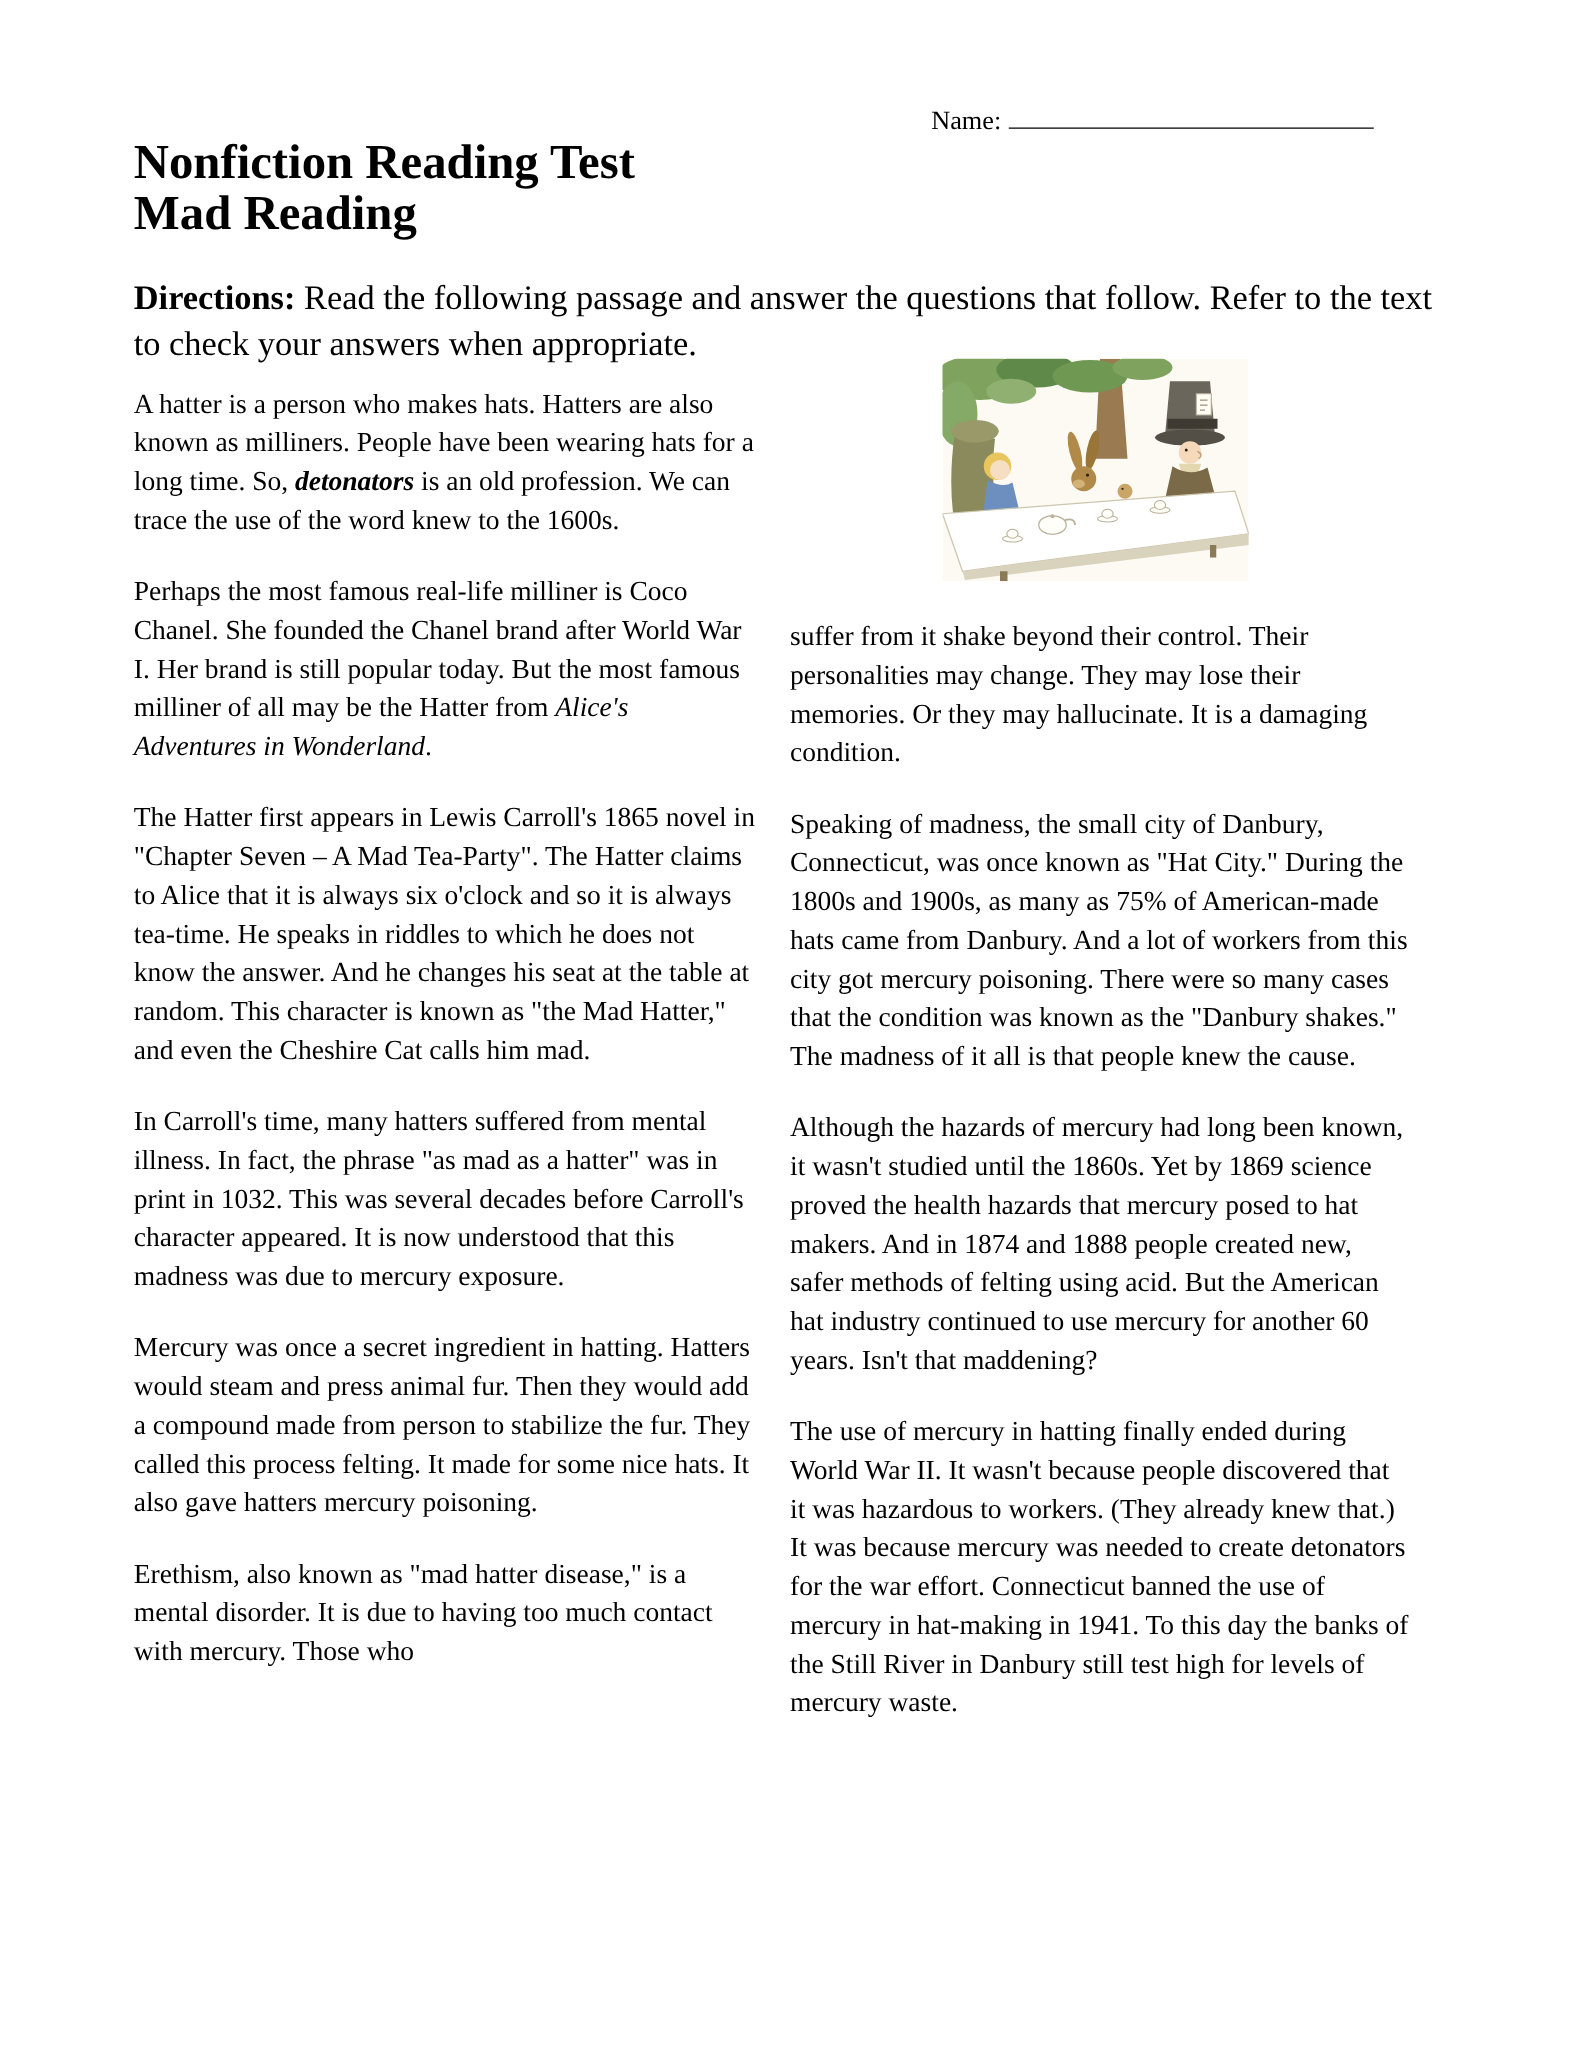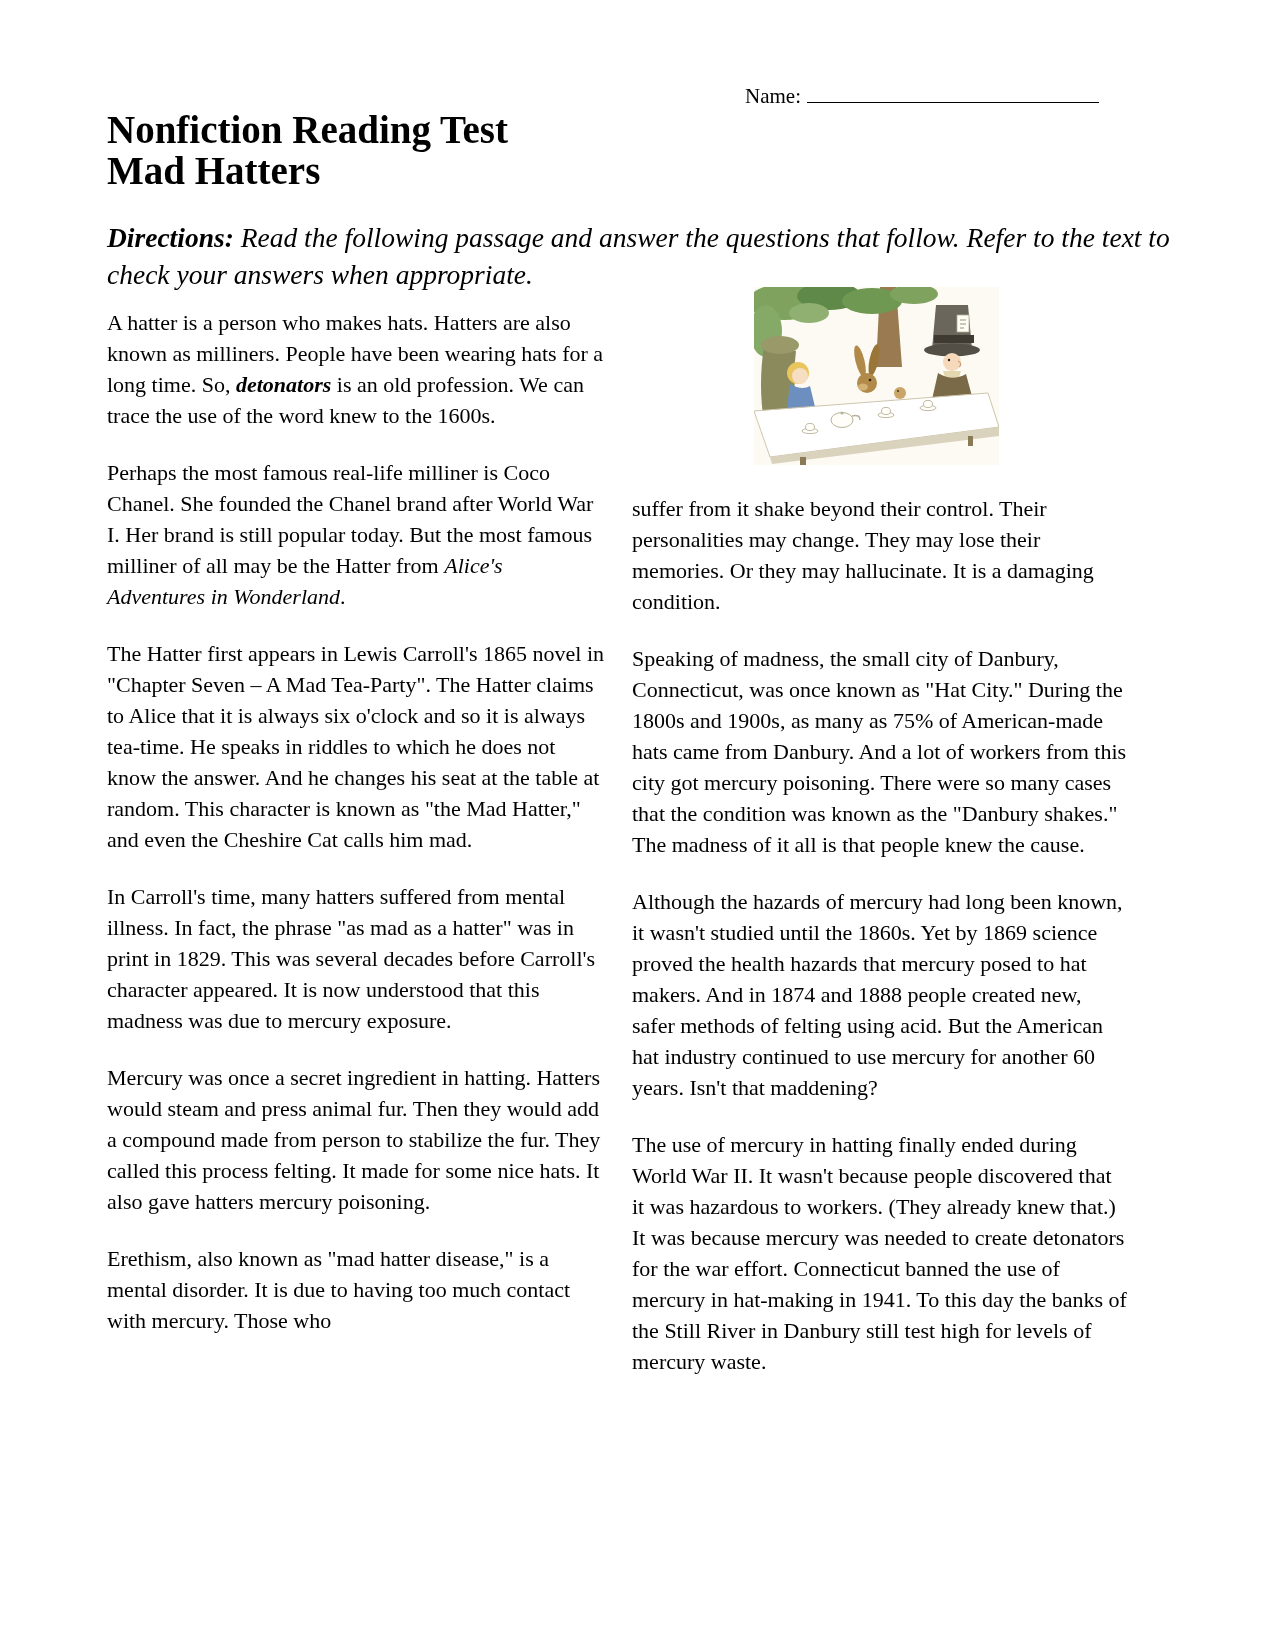--- a/index.html
+++ b/index.html
@@ -10,21 +10,21 @@
     color:#000; position:relative; overflow:hidden;
   }
   .page { position:relative; width:100%; height:100%; padding:82px 107px 0 107px; }
 
   .name-row { position:absolute; top:84px; left:745px; font-size:21px; white-space:nowrap; }
   .name-line { display:inline-block; width:292px; height:15px; border-bottom:1.6px solid #000; margin-left:6px; }
 
   .title { margin-top:27px; font-size:39px; font-weight:700; line-height:41px; }
   .title-line { display:block; }
 
-  .directions { margin-top:28px; font-size:27.5px; line-height:37px; width:1065px;font-style:italic; }
+  .directions { margin-top:28px; font-size:27.5px; line-height:37px; width:1065px; }
 
   .seg-b  { font-weight:700; }
   .seg-i  { font-style:italic; }
   .seg-bi { font-weight:700; font-style:italic; }
 
   .columns { display:flex; gap:28px; margin-top:14px; width:1022px; }
   .col { width:497px; font-size:22px; line-height:31px; }
   .para { margin:0 0 26px 0; }
 
   .figure { width:245px; height:178px; margin:-20px 0 28px 122px; }
@@ -34,32 +34,32 @@
 <body>
 
 <div class="page">
 
   <div class="name-row">
     <span class="name-label">Name:</span><span class="name-line"></span>
   </div>
 
   <h1 class="title">
     <span class="title-line">Nonfiction Reading Test</span>
-    <span class="title-line">Mad Hatters</span>
+    <span class="title-line">Mad Reading</span>
   </h1>
 
   <p class="directions"><span class="seg-b">Directions:</span><span> Read the following passage and answer the questions that follow. Refer to the text to check your answers when appropriate.</span></p>
 
   <div class="columns">
 
     <div class="col">
         <p class="para"><span>A hatter is a person who makes hats. Hatters are also known as milliners. People have been wearing hats for a long time. So, </span><span class="seg-bi">detonators</span><span> is an old profession. We can trace the use of the word knew to the 1600s.</span></p>
         <p class="para"><span>Perhaps the most famous real-life milliner is Coco Chanel. She founded the Chanel brand after World War I. Her brand is still popular today. But the most famous milliner of all may be the Hatter from </span><span class="seg-i">Alice's Adventures in Wonderland</span><span>.</span></p>
         <p class="para"><span>The Hatter first appears in Lewis Carroll's 1865 novel in "Chapter Seven – A Mad Tea-Party". The Hatter claims to Alice that it is always six o'clock and so it is always tea-time. He speaks in riddles to which he does not know the answer. And he changes his seat at the table at random. This character is known as "the Mad Hatter," and even the Cheshire Cat calls him mad.</span></p>
-        <p class="para"><span>In Carroll's time, many hatters suffered from mental illness. In fact, the phrase "as mad as a hatter" was in print in 1829. This was several decades before Carroll's character appeared. It is now understood that this madness was due to mercury exposure.</span></p>
+        <p class="para"><span>In Carroll's time, many hatters suffered from mental illness. In fact, the phrase "as mad as a hatter" was in print in 1032. This was several decades before Carroll's character appeared. It is now understood that this madness was due to mercury exposure.</span></p>
         <p class="para"><span>Mercury was once a secret ingredient in hatting. Hatters would steam and press animal fur. Then they would add a compound made from person to stabilize the fur. They called this process felting. It made for some nice hats. It also gave hatters mercury poisoning.</span></p>
         <p class="para"><span>Erethism, also known as "mad hatter disease," is a mental disorder. It is due to having too much contact with mercury. Those who</span></p>
       </div>
 
     <div class="col">
       <div class="figure">
         <svg viewBox="0 0 245 178" width="245" height="178" xmlns="http://www.w3.org/2000/svg">
           <rect width="245" height="178" fill="#fcfaf3"></rect>
           <path d="M126 0 L142 0 L148 80 L122 80 Z" fill="#9a7a50"></path>
           <g>

